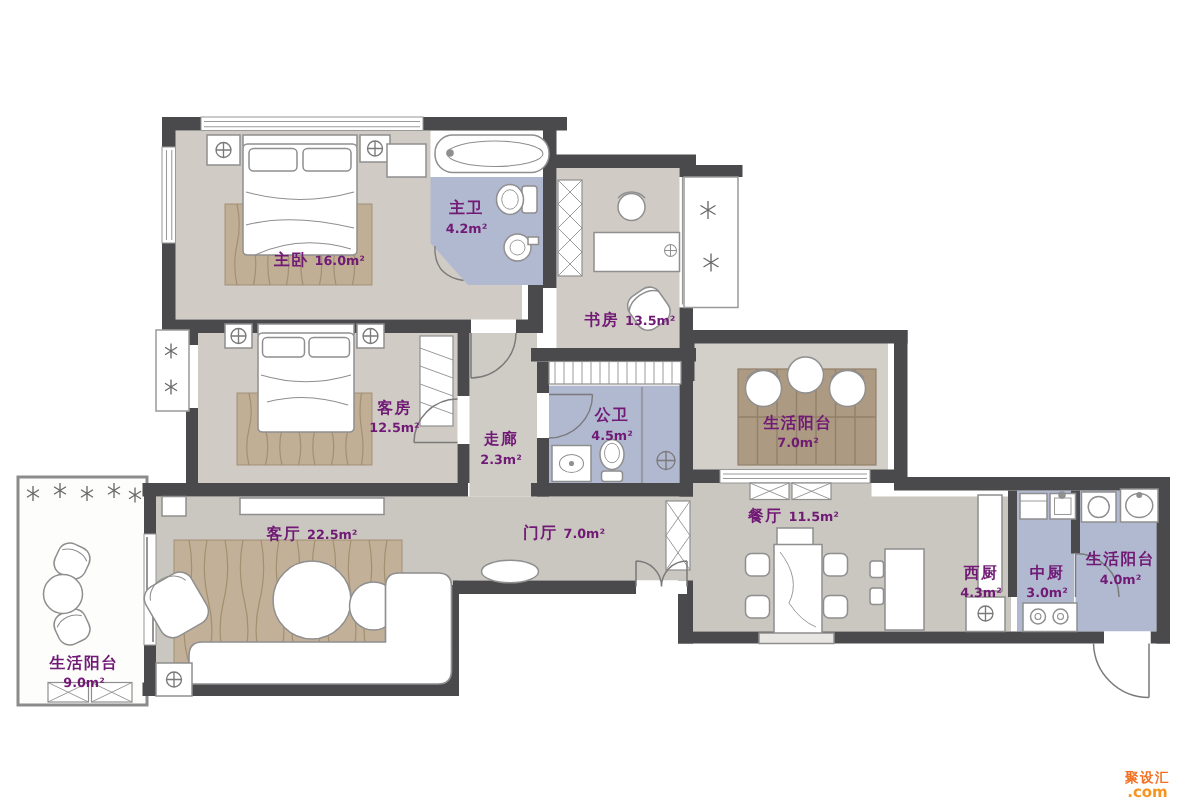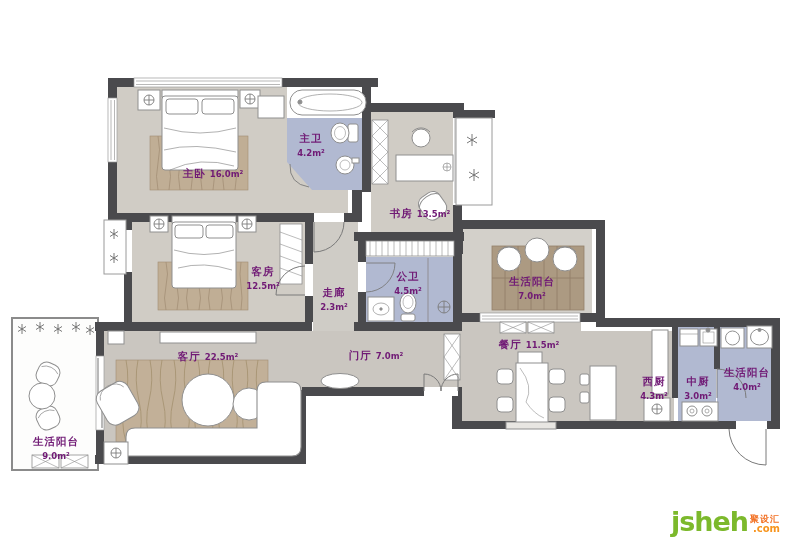--- a/index.html
+++ b/index.html
@@ -7,21 +7,21 @@
          font-family:"DejaVu Sans",sans-serif;}
   .stage svg{position:absolute;left:0;top:0;}
   .room-label{position:absolute;transform:translate(-50%,-50%);text-align:center;
               color:#701a75;line-height:1.3;white-space:nowrap;}
   .rn{font-size:10.5px;font-weight:700;letter-spacing:1px;}
   .ra{font-size:8.5px;font-weight:600;}
   .stacked .ra{display:block;}
   .inline .ra{margin-left:4px;}
   .watermark{position:absolute;right:10px;bottom:6px;display:flex;align-items:flex-end;}
   .brand{font-size:27px;font-weight:800;color:#7cb92c;letter-spacing:-1px;line-height:.85;}
-  .wm-right{display:flex;flex-direction:column;align-items:flex-end;margin-left:2px;line-height:1;}
+  .wm-right{display:flex;flex-direction:column;align-items:center;margin-left:2px;line-height:1;}
   .cjk{font-size:9px;color:#f26f21;font-weight:700;letter-spacing:1px;}
   .suffix{font-size:10px;color:#f7941d;font-weight:800;}
 </style>
 </head>
 <body>
 
 <div class="stage">
 <svg width="790" height="540" viewBox="0 0 790 540">
 
   <g>
@@ -391,19 +391,18 @@
     <span class="rn">中厨</span><span class="ra">3.0m²</span>
   </div>
   <div class="room-label stacked" style="left:747px;top:377px">
     <span class="rn">生活阳台</span><span class="ra">4.0m²</span>
   </div>
   <div class="room-label stacked" style="left:56px;top:446px">
     <span class="rn">生活阳台</span><span class="ra">9.0m²</span>
   </div>
 
   <div class="watermark">
-    <span class="brand">jsheh</span>
     <span class="wm-right">
       <span class="cjk">聚设汇</span>
       <span class="suffix">.com</span>
     </span>
   </div>
 </div>
 
 </body></html>

